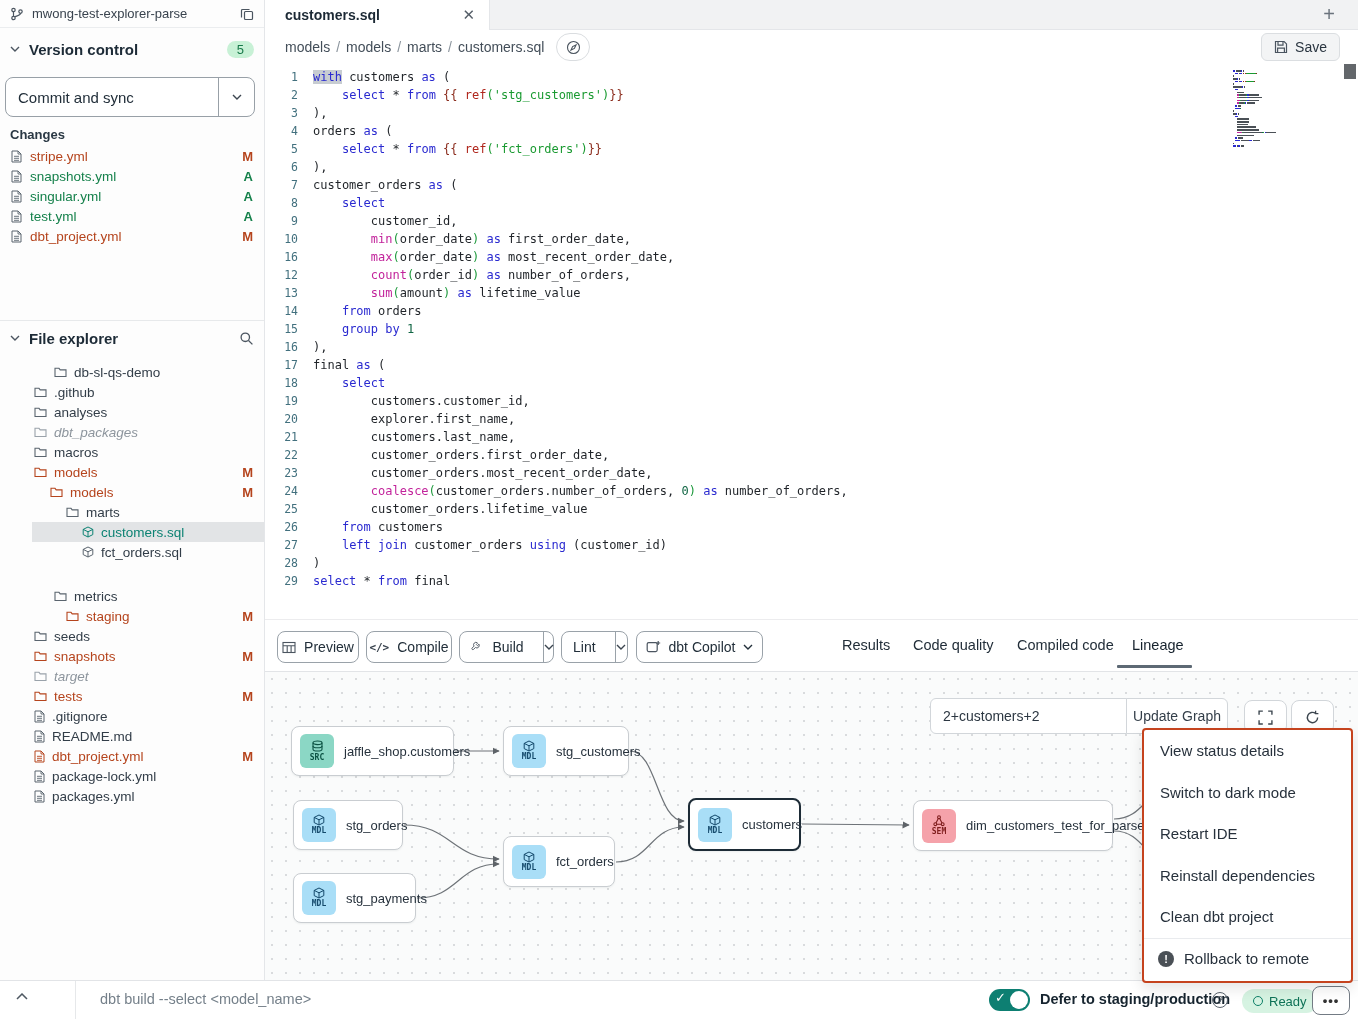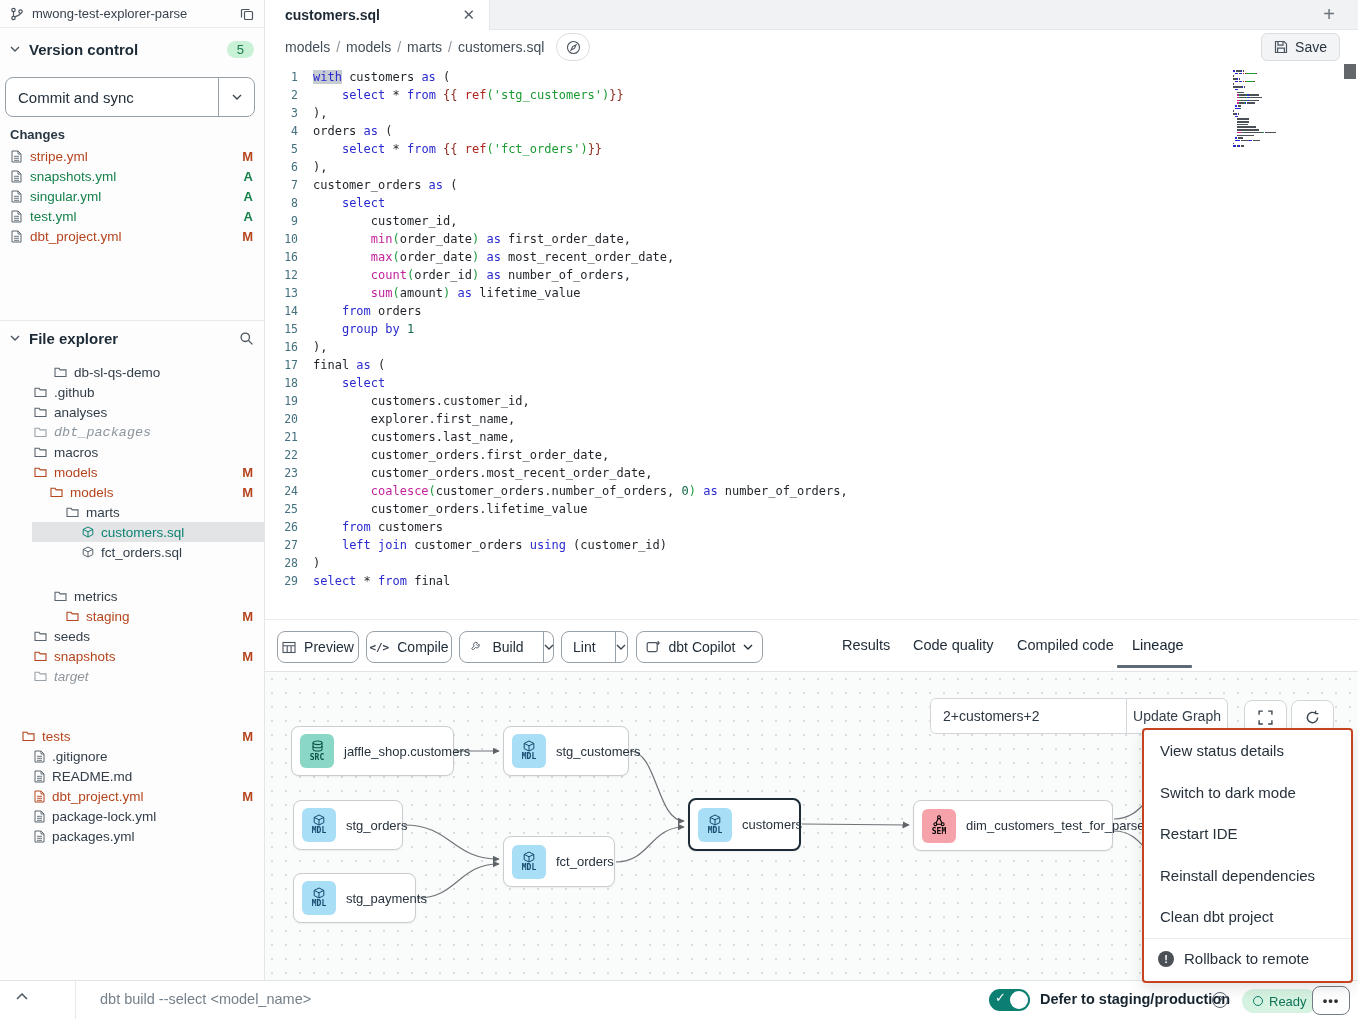--- a/index.html
+++ b/index.html
@@ -72,21 +72,21 @@
 
   
   #canvas { position:absolute; left:265px; top:672px; width:1093px; height:308px; background-color:#fafbfb;
             background-image:radial-gradient(circle,#d9dbdd 1.1px,transparent 1.2px); background-size:14px 14px; overflow:hidden; }
   #edges { position:absolute; left:0; top:0; z-index:1; }
   .lnode { position:absolute; background:#fff; border:1px solid #c9cdd1; border-radius:8px; box-shadow:0 1px 2px rgba(20,30,40,.06);
            display:flex; align-items:center; gap:10px; padding-left:8px; z-index:2; }
   .lnode.selected { border:2px solid #1d2b36; }
   .nbadge { width:34px; height:34px; border-radius:6px; display:flex; flex-direction:column; align-items:center; justify-content:center; flex:0 0 auto; }
   .nbadge span { font-size:8px; font-weight:bold; font-family:"DejaVu Sans Mono",monospace; line-height:10px; }
-  .nbadge.src { background:#8bd7c5; color:#0c5344; } .nbadge.mdl { background:#a9def7; color:#14496b; } .nbadge.sem { background:#f5a2aa; color:#000000; }
+  .nbadge.src { background:#8bd7c5; color:#0c5344; } .nbadge.mdl { background:#a9def7; color:#14496b; } .nbadge.sem { background:#f5a2aa; color:#7f1d1d; }
   .nlabel { font-size:13px; color:#27323d; white-space:nowrap; }
   .graph-input { position:absolute; left:665px; top:26px; width:197px; height:36px; background:#fff; border:1px solid #d2d6da; border-radius:6px 0 0 6px; display:flex; align-items:center; padding-left:12px; font-size:14px; color:#2c3742; z-index:3; }
   .graph-update { position:absolute; left:861px; top:26px; width:102px; height:36px; background:#fff; border:1px solid #d2d6da; border-radius:0 6px 6px 0; display:flex; align-items:center; justify-content:center; font-size:14px; color:#333e49; z-index:3; }
   .gbtn { position:absolute; top:28px; width:43px; height:34px; background:#fff; border:1px solid #d2d6da; border-radius:8px; display:flex; align-items:center; justify-content:center; color:#3c464f; z-index:3; }
 
   
   #context-menu { position:absolute; left:1142px; top:728px; width:211px; background:#fff; border:2px solid #c5431e; border-radius:4px; box-shadow:0 6px 14px rgba(0,0,0,.10); z-index:10; padding-bottom:2px; }
   .menu-item { height:41.5px; display:flex; align-items:center; padding:0 16px; font-size:15px; color:#27313c; }
   .menu-divider { border-top:1px solid #e9ebee; }
   .menu-rollback { height:40px; display:flex; align-items:center; gap:10px; padding:0 14px; font-size:15px; color:#27313c; }
@@ -222,21 +222,21 @@
             <path d="M1 10.5V2.3h4l1.2 1.6H12v6.6z"></path>
           </svg>
           <span>.github</span>
         </div>
         <div class="tree-row" style="padding-left: 34px;">
           <svg class="ticon" width="13" height="12" viewBox="0 0 13 12" fill="none" stroke="currentColor" stroke-width="1.1">
             <path d="M1 10.5V2.3h4l1.2 1.6H12v6.6z"></path>
           </svg>
           <span>analyses</span>
         </div>
-        <div class="tree-row dim" style="padding-left: 34px; font-family: Liberation Mono, monospace;">
+        <div class="tree-row dim" style="padding-left: 34px;">
           <svg class="ticon" width="13" height="12" viewBox="0 0 13 12" fill="none" stroke="currentColor" stroke-width="1.1">
             <path d="M1 10.5V2.3h4l1.2 1.6H12v6.6z"></path>
           </svg>
           <span>dbt_packages</span>
         </div>
         <div class="tree-row" style="padding-left: 34px;">
           <svg class="ticon" width="13" height="12" viewBox="0 0 13 12" fill="none" stroke="currentColor" stroke-width="1.1">
             <path d="M1 10.5V2.3h4l1.2 1.6H12v6.6z"></path>
           </svg>
           <span>macros</span>
@@ -300,21 +300,21 @@
           </svg>
           <span>snapshots</span>
           <span class="tstatus">M</span>
         </div>
         <div class="tree-row dim" style="padding-left: 34px;">
           <svg class="ticon" width="13" height="12" viewBox="0 0 13 12" fill="none" stroke="currentColor" stroke-width="1.1">
             <path d="M1 10.5V2.3h4l1.2 1.6H12v6.6z"></path>
           </svg>
           <span>target</span>
         </div>
-        <div class="tree-row mod" style="padding-left: 22px; margin-top: 40px;">
+        <div class="tree-row mod" style="padding-left: 34px;">
           <svg class="ticon" width="13" height="12" viewBox="0 0 13 12" fill="none" stroke="currentColor" stroke-width="1.1">
             <path d="M1 10.5V2.3h4l1.2 1.6H12v6.6z"></path>
           </svg>
           <span>tests</span>
           <span class="tstatus">M</span>
         </div>
         <div class="tree-row" style="padding-left: 34px;">
           <svg class="ticon" width="11" height="13" viewBox="0 0 11 13" fill="none" stroke="currentColor" stroke-width="1">
             <path d="M1 1h6l3 3v8H1z"></path>
             <path d="M7 1v3h3M3 6.3h5M3 8.3h5M3 10.3h5" stroke-width=".9"></path>

